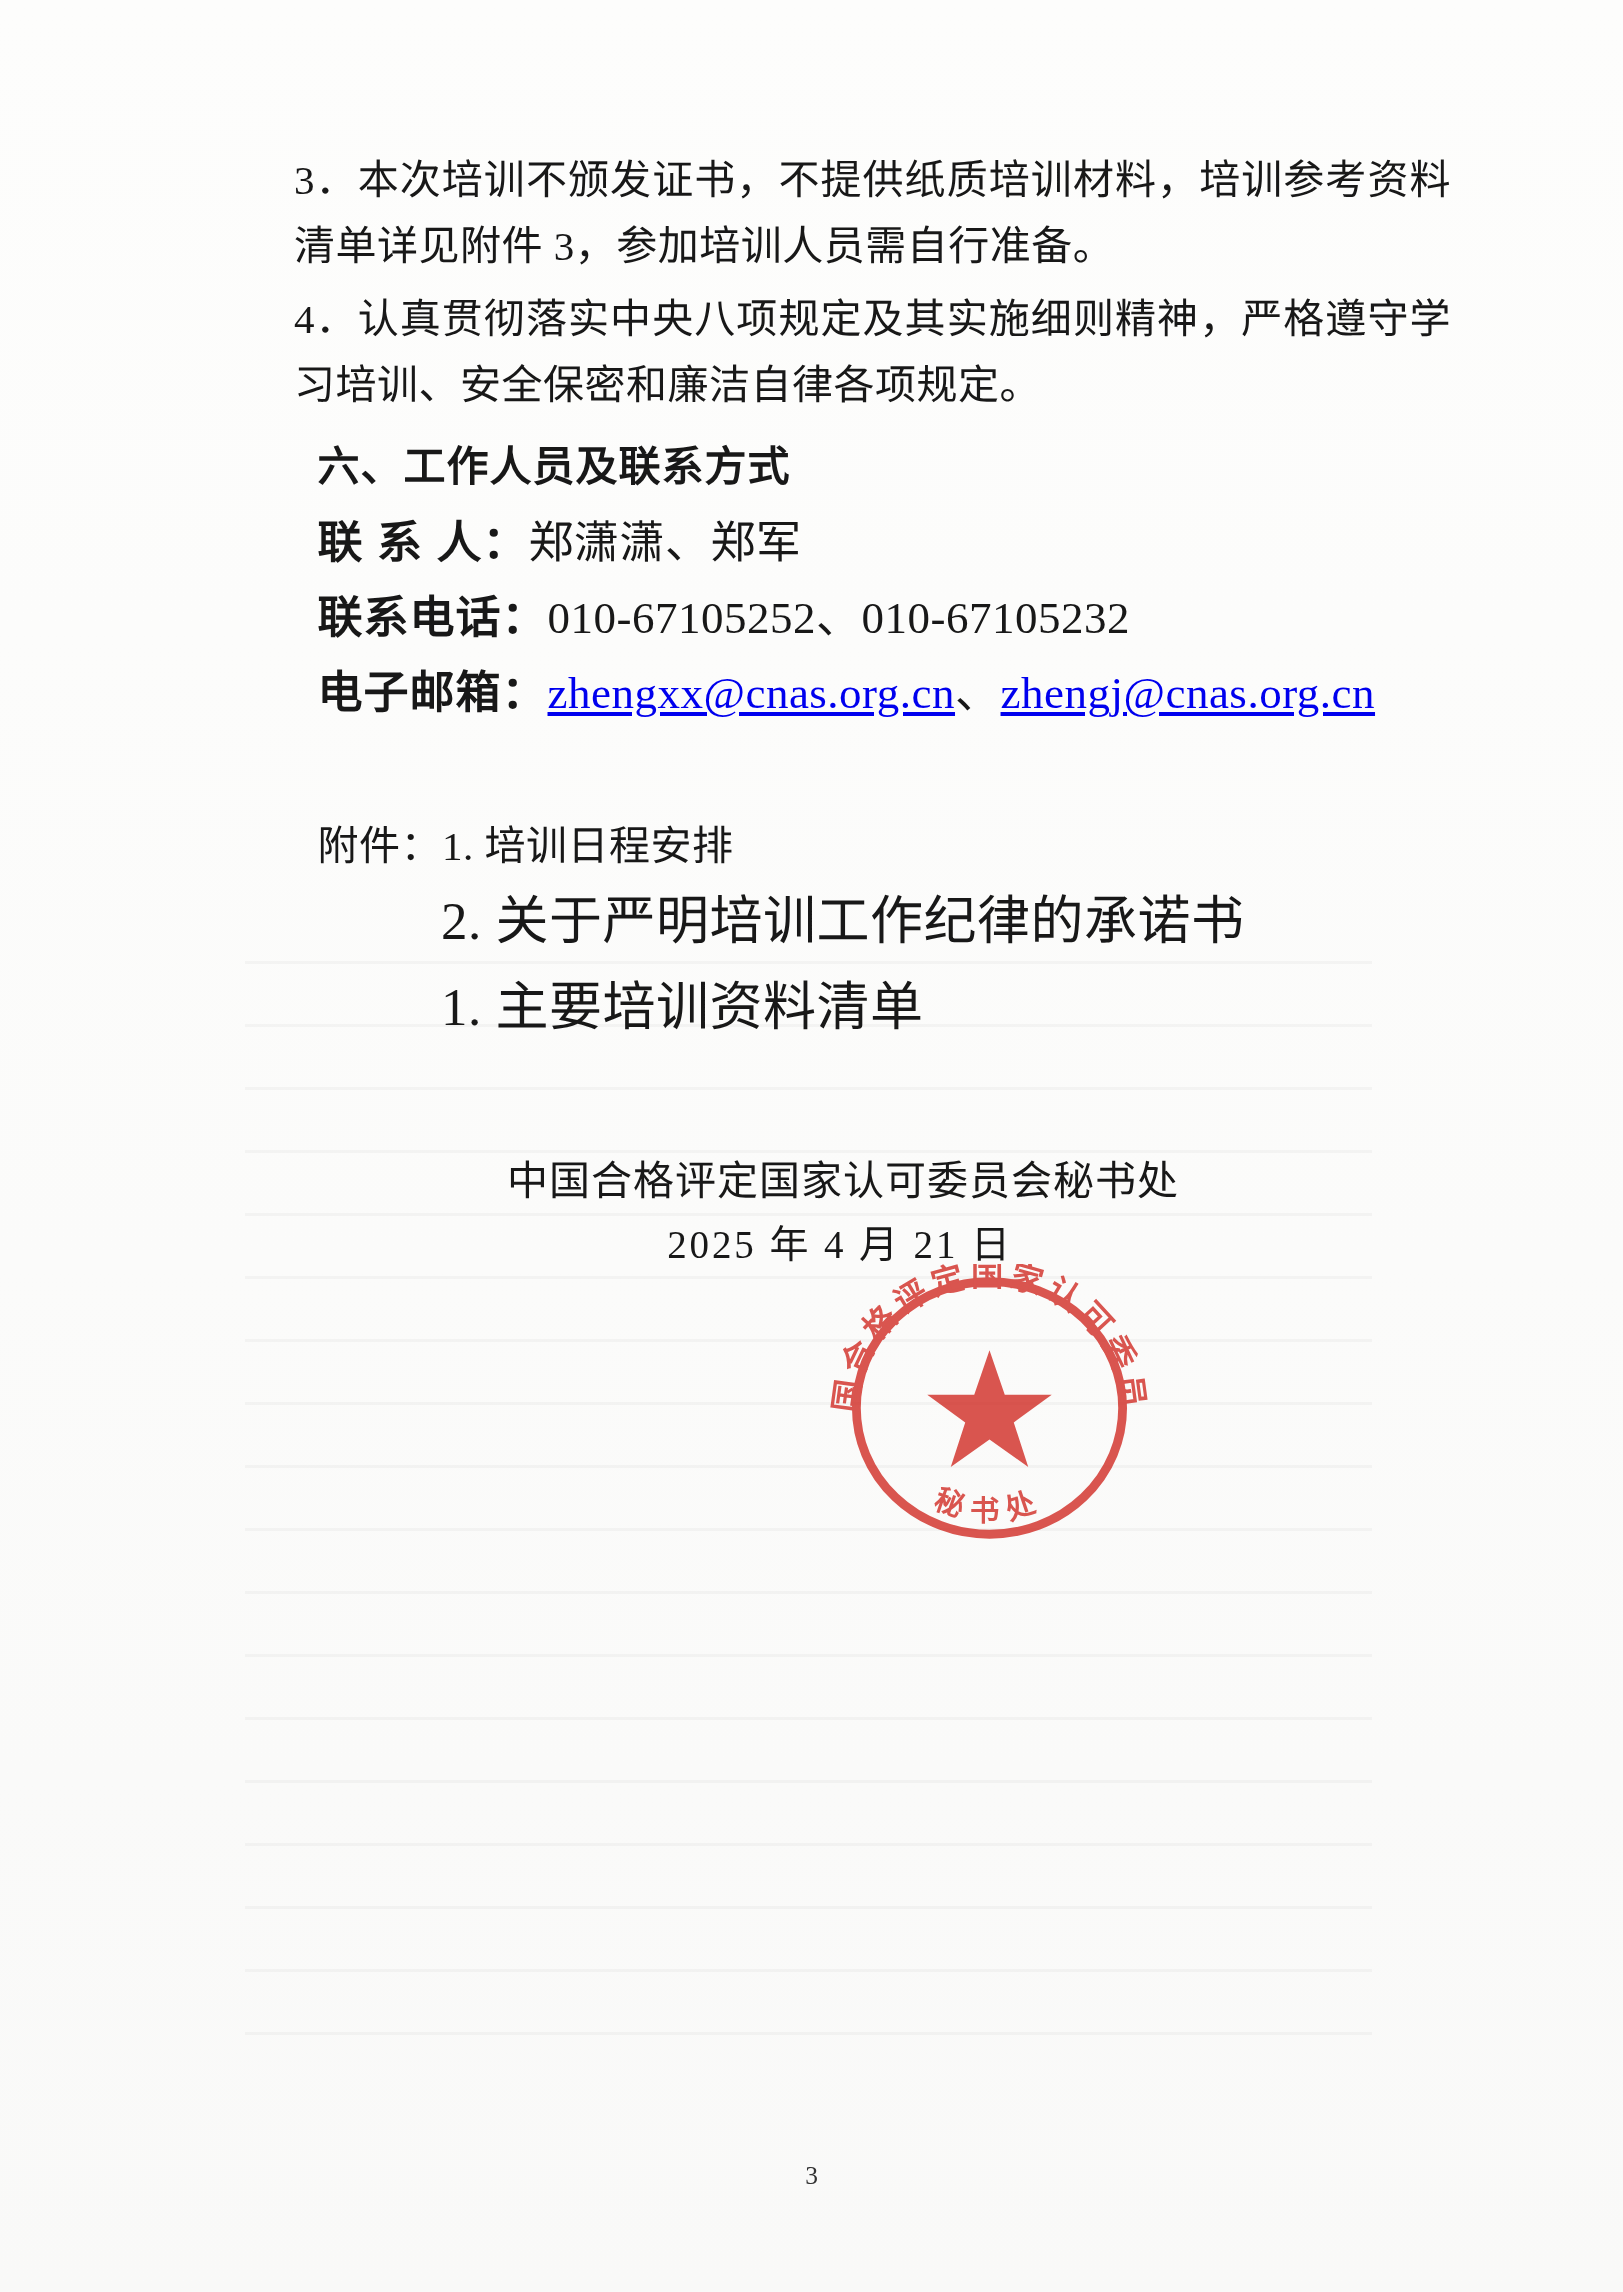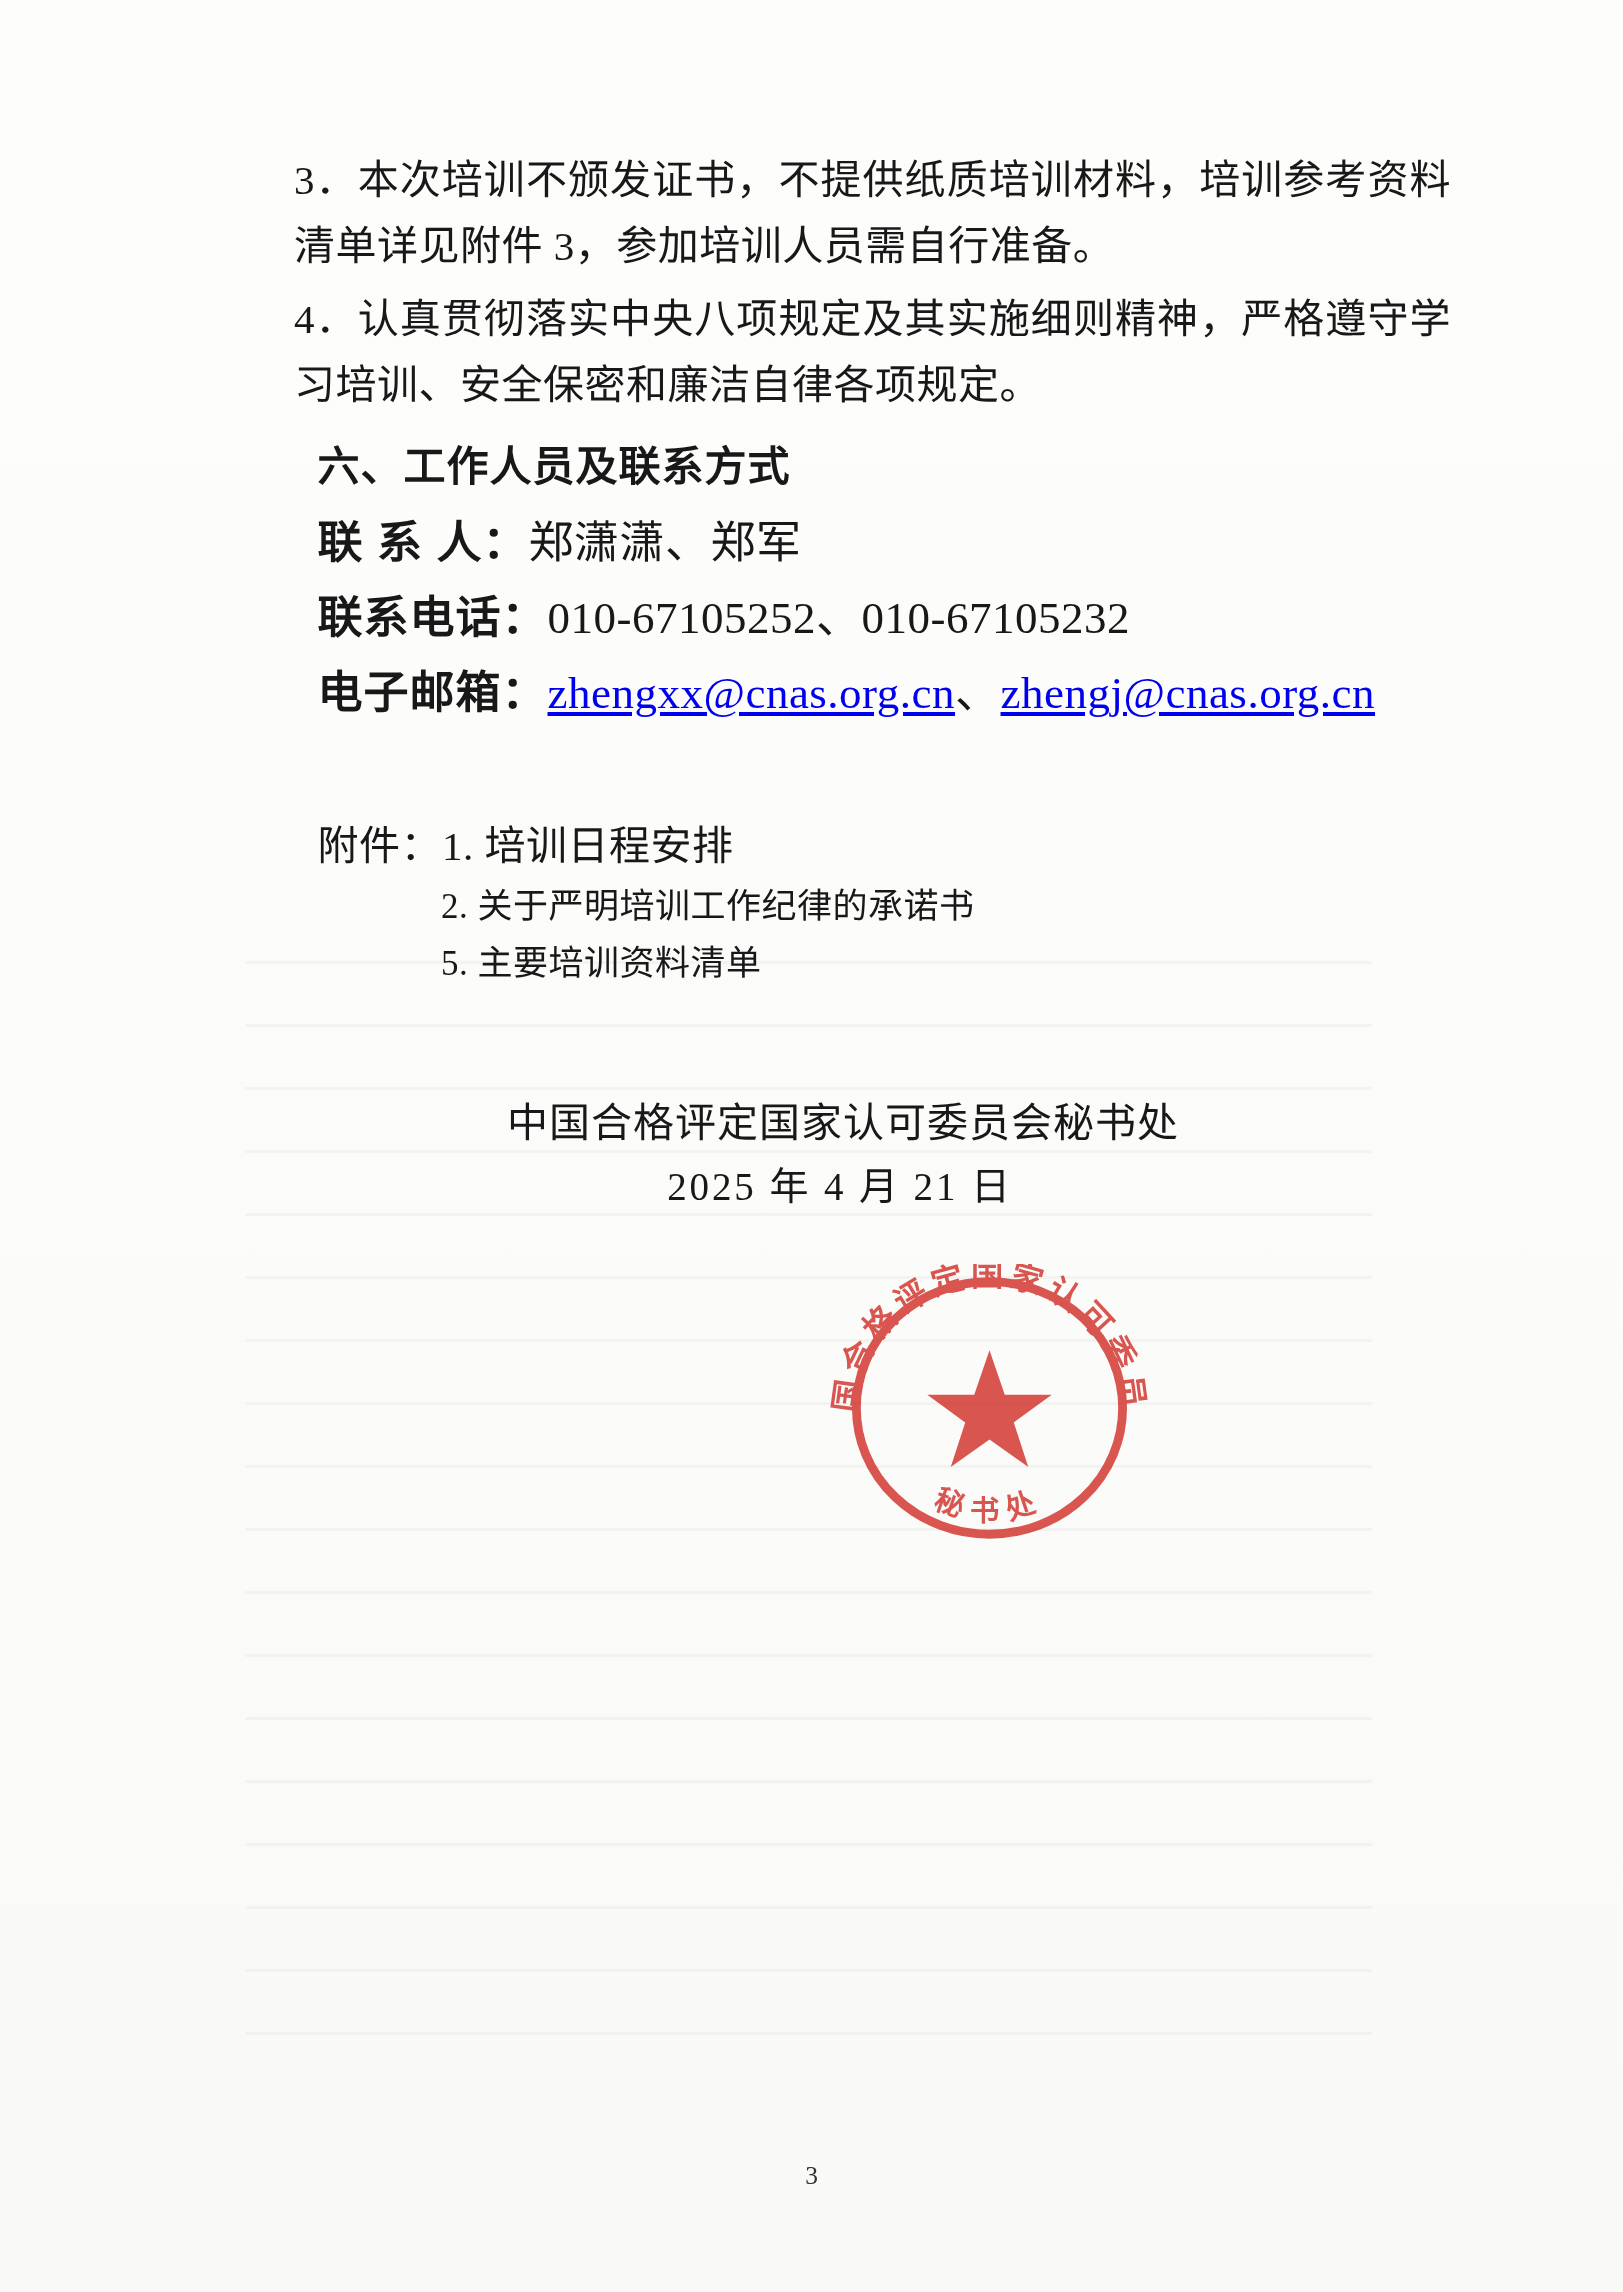--- a/index.html
+++ b/index.html
@@ -67,21 +67,21 @@
   .attach-block {
     margin-top: 9.8px;
   }
   .attach-head {
     font-size: 41px;
     line-height: 1.62;
     text-indent: 23.5px;
     letter-spacing: 0.5px;
   }
   .attach-item {
-    font-size: 35px;
+    font-size: 53px;
     line-height: 1.62;
     padding-left: 147px;
     letter-spacing: 0.5px;
   }
   .signature {
     margin-top: 98px;
     text-align: center;
     padding-right: 59px;
   }
   .sig-org {
@@ -164,21 +164,21 @@
       <span class="lbl">电子邮箱：</span><a class="mail" href="#">zhengxx@cnas.org.cn</a><span>、</span><a class="mail" href="#">zhengj@cnas.org.cn</a>
     </p>
 
     <div class="gap"></div>
 
     <div class="attach-block">
       <div class="attach-head">
         <span>附件：</span><span>1. 培训日程安排</span>
       </div>
       <div class="attach-item">2. 关于严明培训工作纪律的承诺书</div>
-      <div class="attach-item">5. 主要培训资料清单</div>
+      <div class="attach-item">1. 主要培训资料清单</div>
     </div>
 
     <div class="signature">
       <div class="sig-org">中国合格评定国家认可委员会秘书处</div>
       <div class="sig-date">2025 年 4 月 21 日</div>
     </div>
 
   </div>
 
   <div class="seal">

